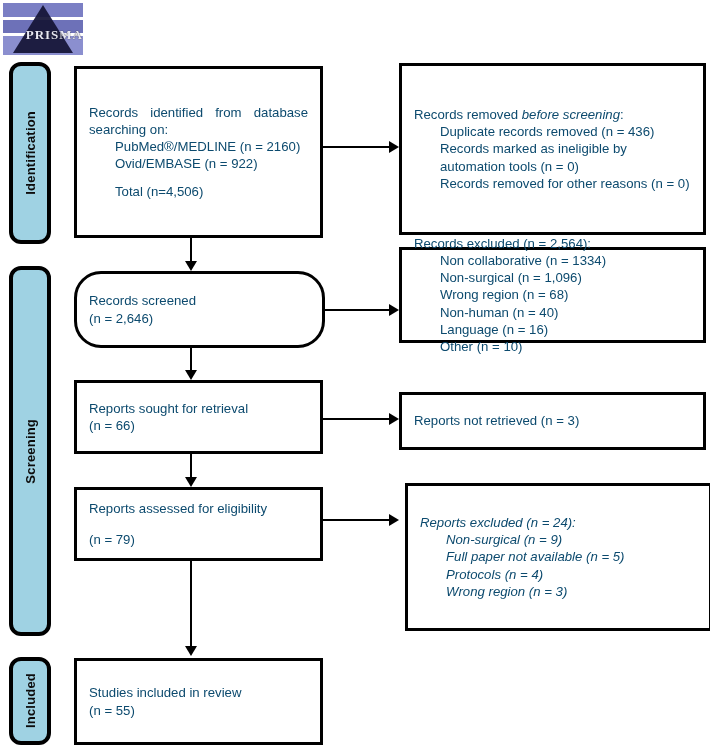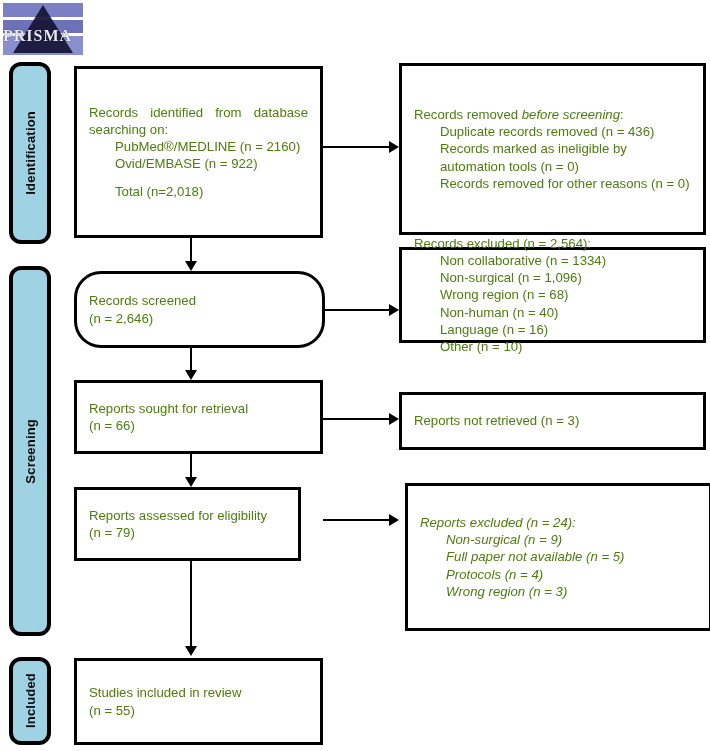--- a/index.html
+++ b/index.html
@@ -49,23 +49,23 @@
     border-left: 30px solid transparent;
     border-right: 30px solid transparent;
     border-bottom: 48px solid #141436;
     opacity: 0.93;
   }
   .logo-text {
     position: absolute;
     left: 0;
     right: 0;
     top: 24px;
-    text-align: left;
+    text-align: right;
     font-family: "Liberation Serif", serif;
-    font-size: 16px;
+    font-size: 13px;
     letter-spacing: 1px;
     color: #e8e8f4;
     font-weight: 600;
     text-shadow: 0 0 1px #000;
   }
 
   
   .stage-tab {
     position: absolute;
     background: #9fd2e3;
@@ -93,21 +93,21 @@
     border: 3px solid #000000;
     box-sizing: border-box;
     padding: 10px 12px;
     display: flex;
     flex-direction: column;
     justify-content: center;
   }
   .box .line {
     font-size: 13.2px;
     line-height: 1.30;
-    color: #4d7c0f;
+    color: #0c4a6e;
     white-space: pre-wrap;
   }
   .box .line.indent { padding-left: 26px; }
   .box .line.gap { height: 11px; }
   .box .line .ital { font-style: italic; }
   .box.justify .line.jtext {
     text-align: justify;
     text-align-last: justify;
   }
 
@@ -161,21 +161,21 @@
   <div class="stage-tab" style="left:9px; top:657px; width:42px; height:88px;">
     <span class="stage-label">Included</span>
   </div>
 
   <div class="box justify" style="left:74px; top:66px; width:249px; height:172px;">
     <div class="line jtext">Records identified from database</div>
     <div class="line">searching on:</div>
     <div class="line indent">PubMed®/MEDLINE (n = 2160)</div>
     <div class="line indent">Ovid/EMBASE (n = 922)</div>
     <div class="line gap"></div>
-    <div class="line indent">Total (n=2,018)</div>
+    <div class="line indent">Total (n=4,506)</div>
   </div>
 
   <div class="box" style="left:399px; top:63px; width:307px; height:172px;">
     <div class="line"><span>Records removed </span><span class="ital">before screening</span><span>:</span></div>
     <div class="line indent">Duplicate records removed (n = 436)</div>
     <div class="line indent">Records marked as ineligible by</div>
     <div class="line indent">automation tools (n = 0)</div>
     <div class="line indent">Records removed for other reasons (n = 0)</div>
   </div>
 
@@ -196,21 +196,21 @@
 
   <div class="box" style="left:74px; top:380px; width:249px; height:74px;">
     <div class="line">Reports sought for retrieval</div>
     <div class="line">(n = 66)</div>
   </div>
 
   <div class="box" style="left:399px; top:392px; width:307px; height:58px;">
     <div class="line">Reports not retrieved (n = 3)</div>
   </div>
 
-  <div class="box" style="left:74px; top:487px; width:227px; height:74px;">
+  <div class="box" style="left:74px; top:487px; width:249px; height:74px;justify-content:space-between;">
     <div class="line">Reports assessed for eligibility</div>
     <div class="line">(n = 79)</div>
   </div>
 
   <div class="box" style="left:405px; top:483px; width:307px; height:148px;font-style:italic;">
     <div class="line">Reports excluded (n = 24):</div>
     <div class="line indent">Non-surgical (n = 9)</div>
     <div class="line indent">Full paper not available (n = 5)</div>
     <div class="line indent">Protocols (n = 4)</div>
     <div class="line indent">Wrong region (n = 3)</div>

